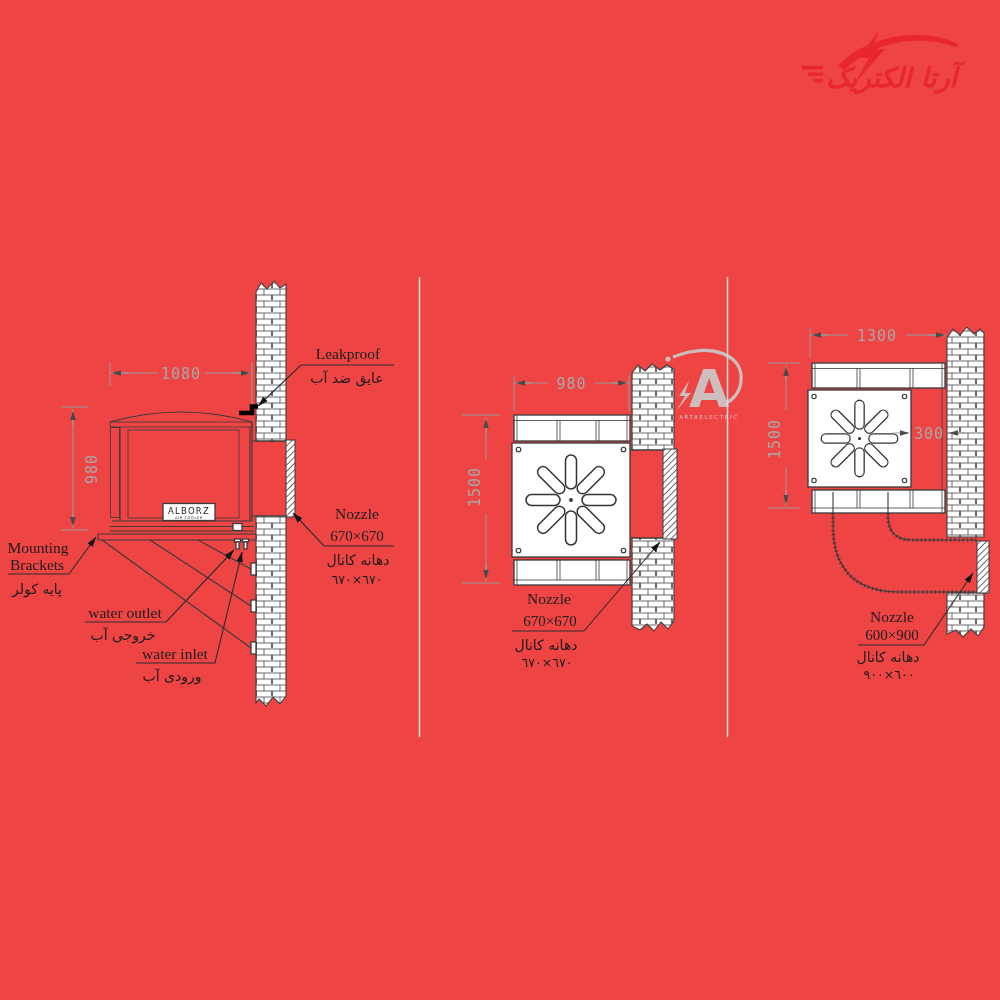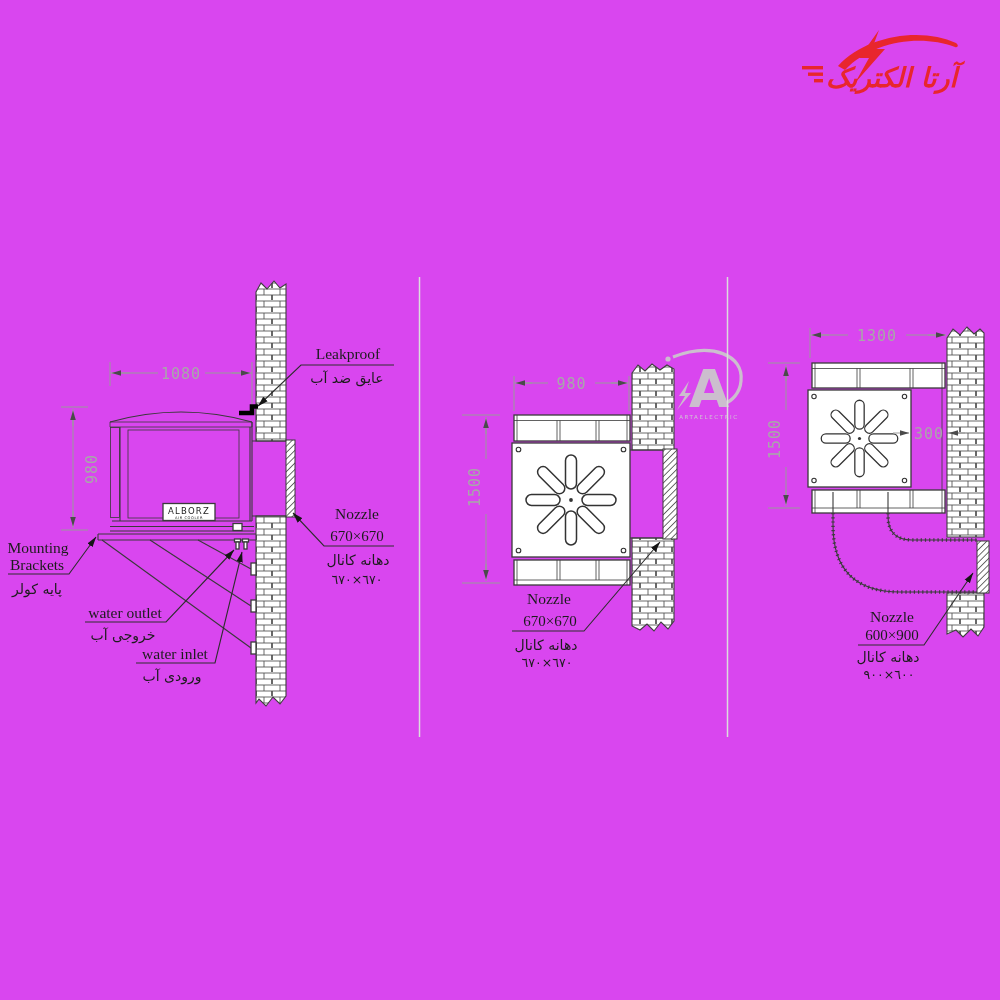--- a/index.html
+++ b/index.html
@@ -1,16 +1,16 @@
 <!DOCTYPE html>
 <html><head>
 <meta charset="utf-8">
 <style>
   html,body{margin:0;padding:0;background:#fff;}
-  .canvas{position:relative;width:1000px;height:1000px;background:#d946ef;overflow:hidden;
+  .canvas{position:relative;width:1000px;height:1000px;background:#ef4444;overflow:hidden;
           font-family:"Liberation Serif", serif;}
   svg{position:absolute;left:0;top:0;}
   text{fill:#1c1c1c;}
   .lbl{font-size:15.5px;font-family:"Liberation Serif", serif;}
   .lbl2{font-size:15px;font-family:"Liberation Serif", serif;}
   .fa{font-size:14px;font-family:"DejaVu Sans", sans-serif;}
   .fadig{font-size:12.5px;font-family:"DejaVu Sans", sans-serif;}
   .dim{font-size:15px;font-family:"DejaVu Sans Mono", monospace;fill:#a8a8a8;letter-spacing:1px;}
   .ln{stroke:#3a3a3a;stroke-width:1.1;fill:none;}
   .lnt{stroke:#3a3a3a;stroke-width:0.8;fill:none;}

